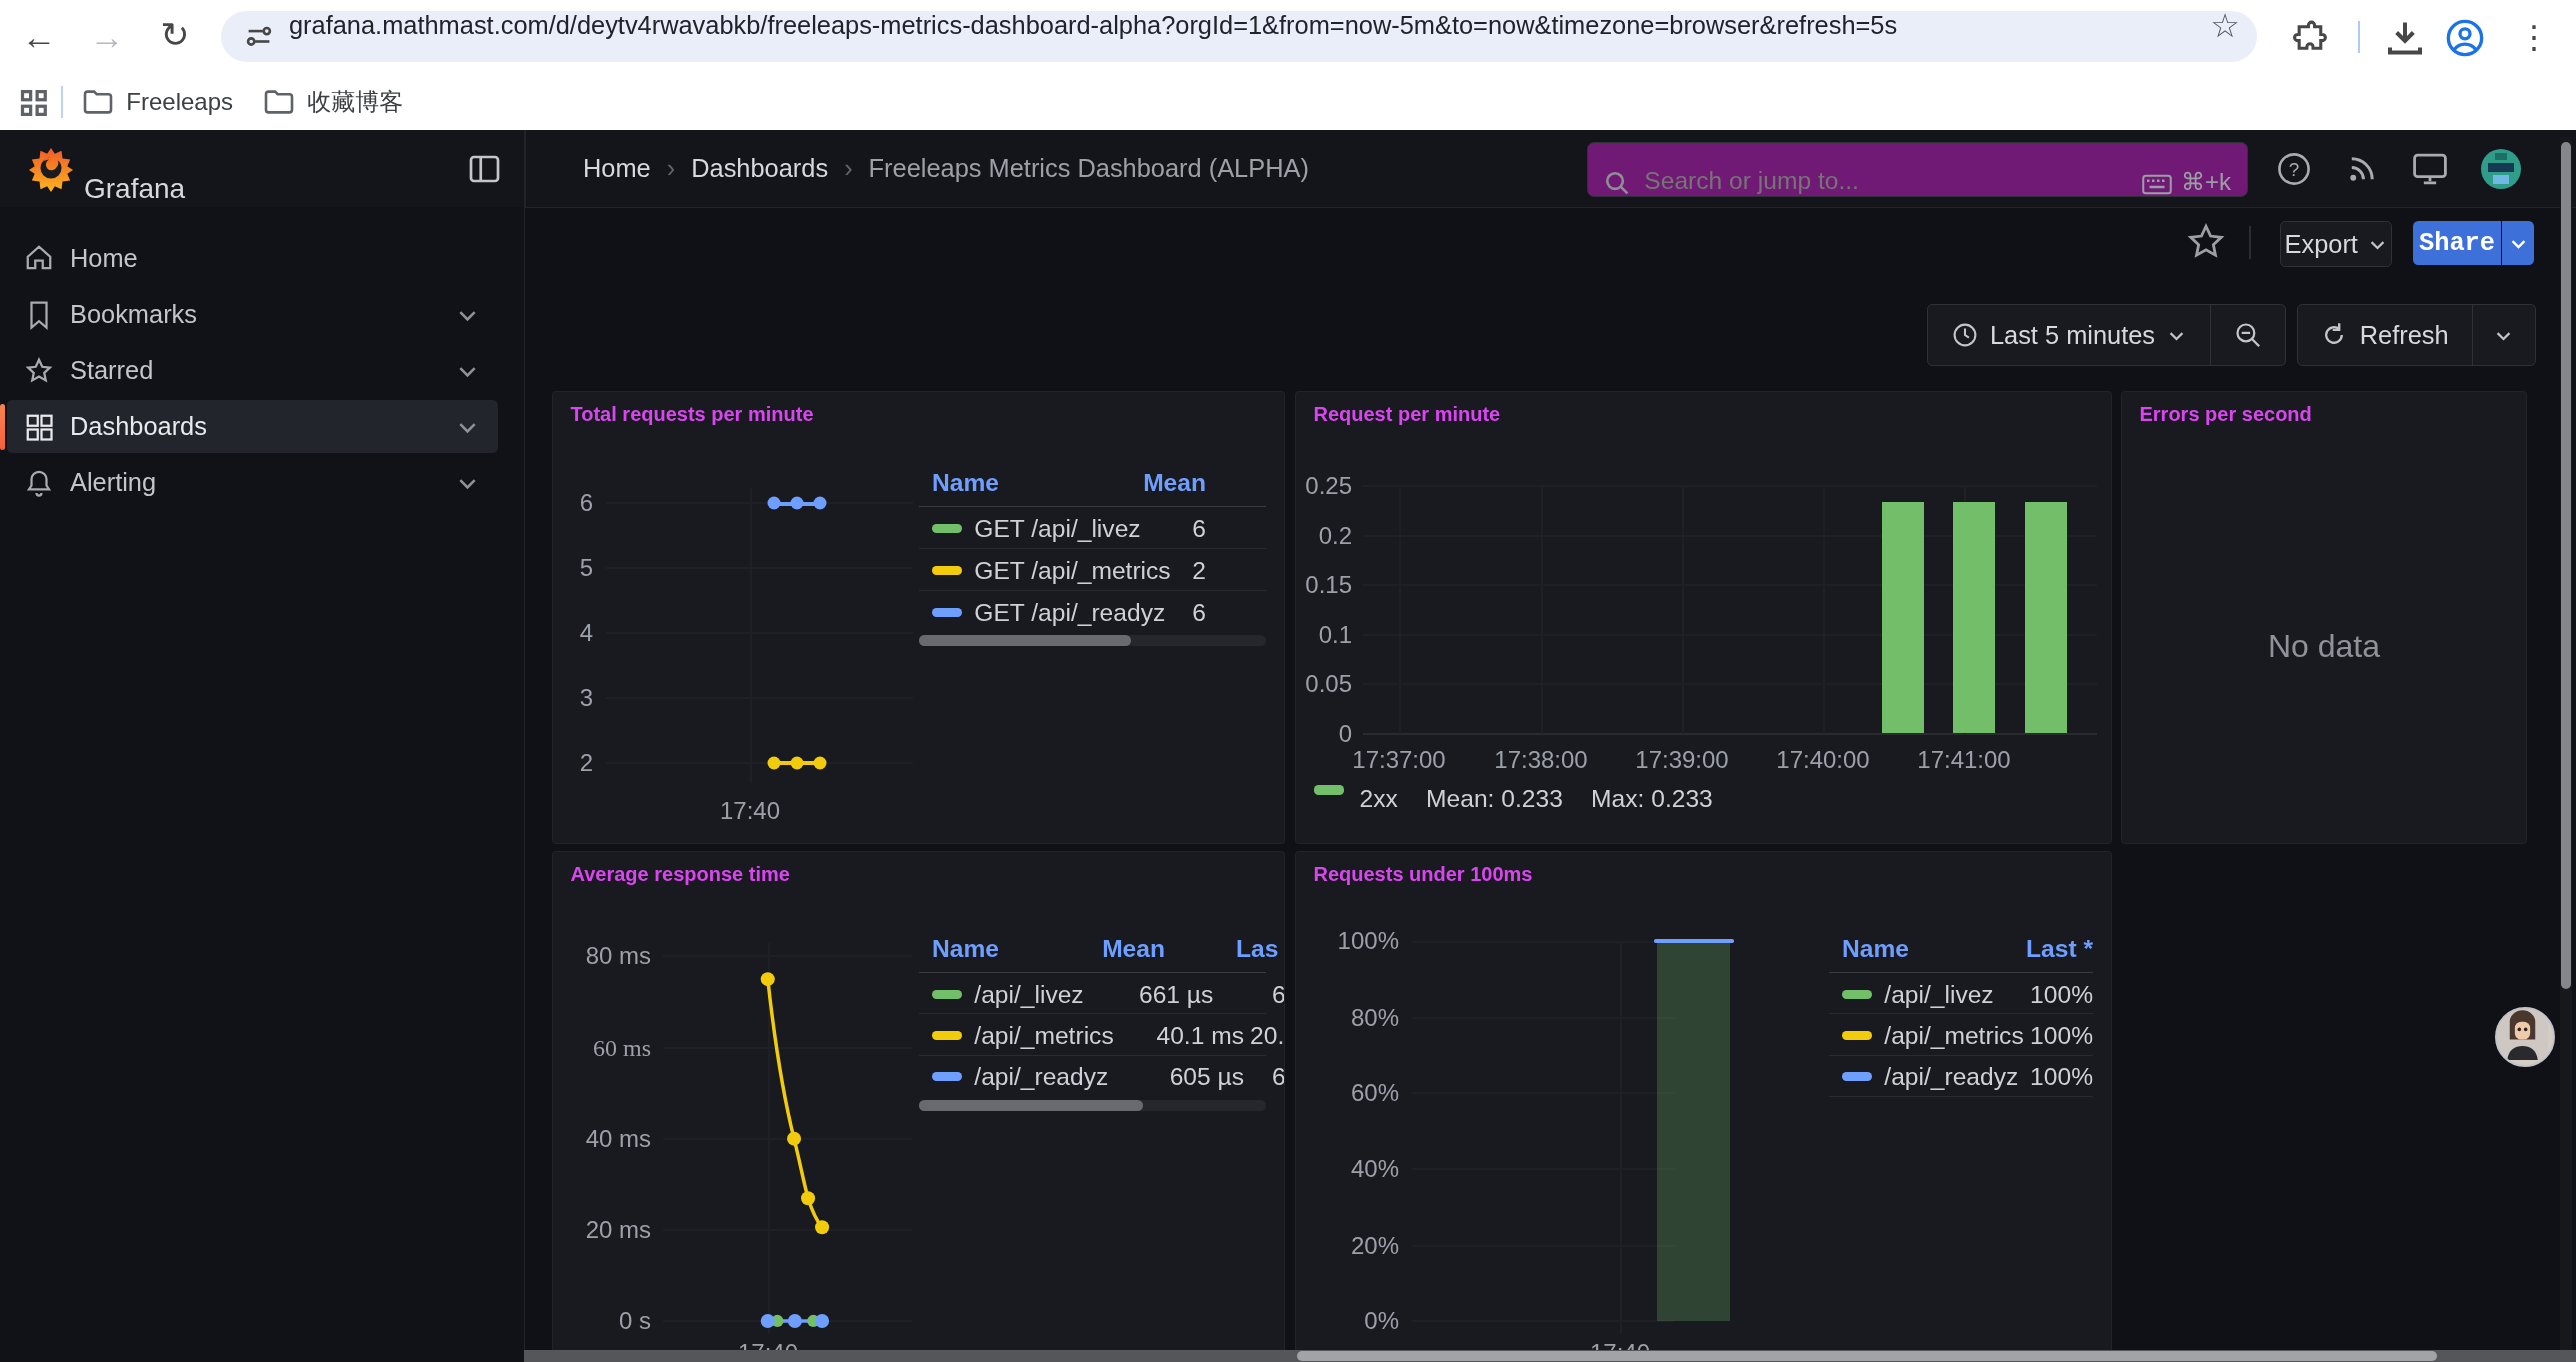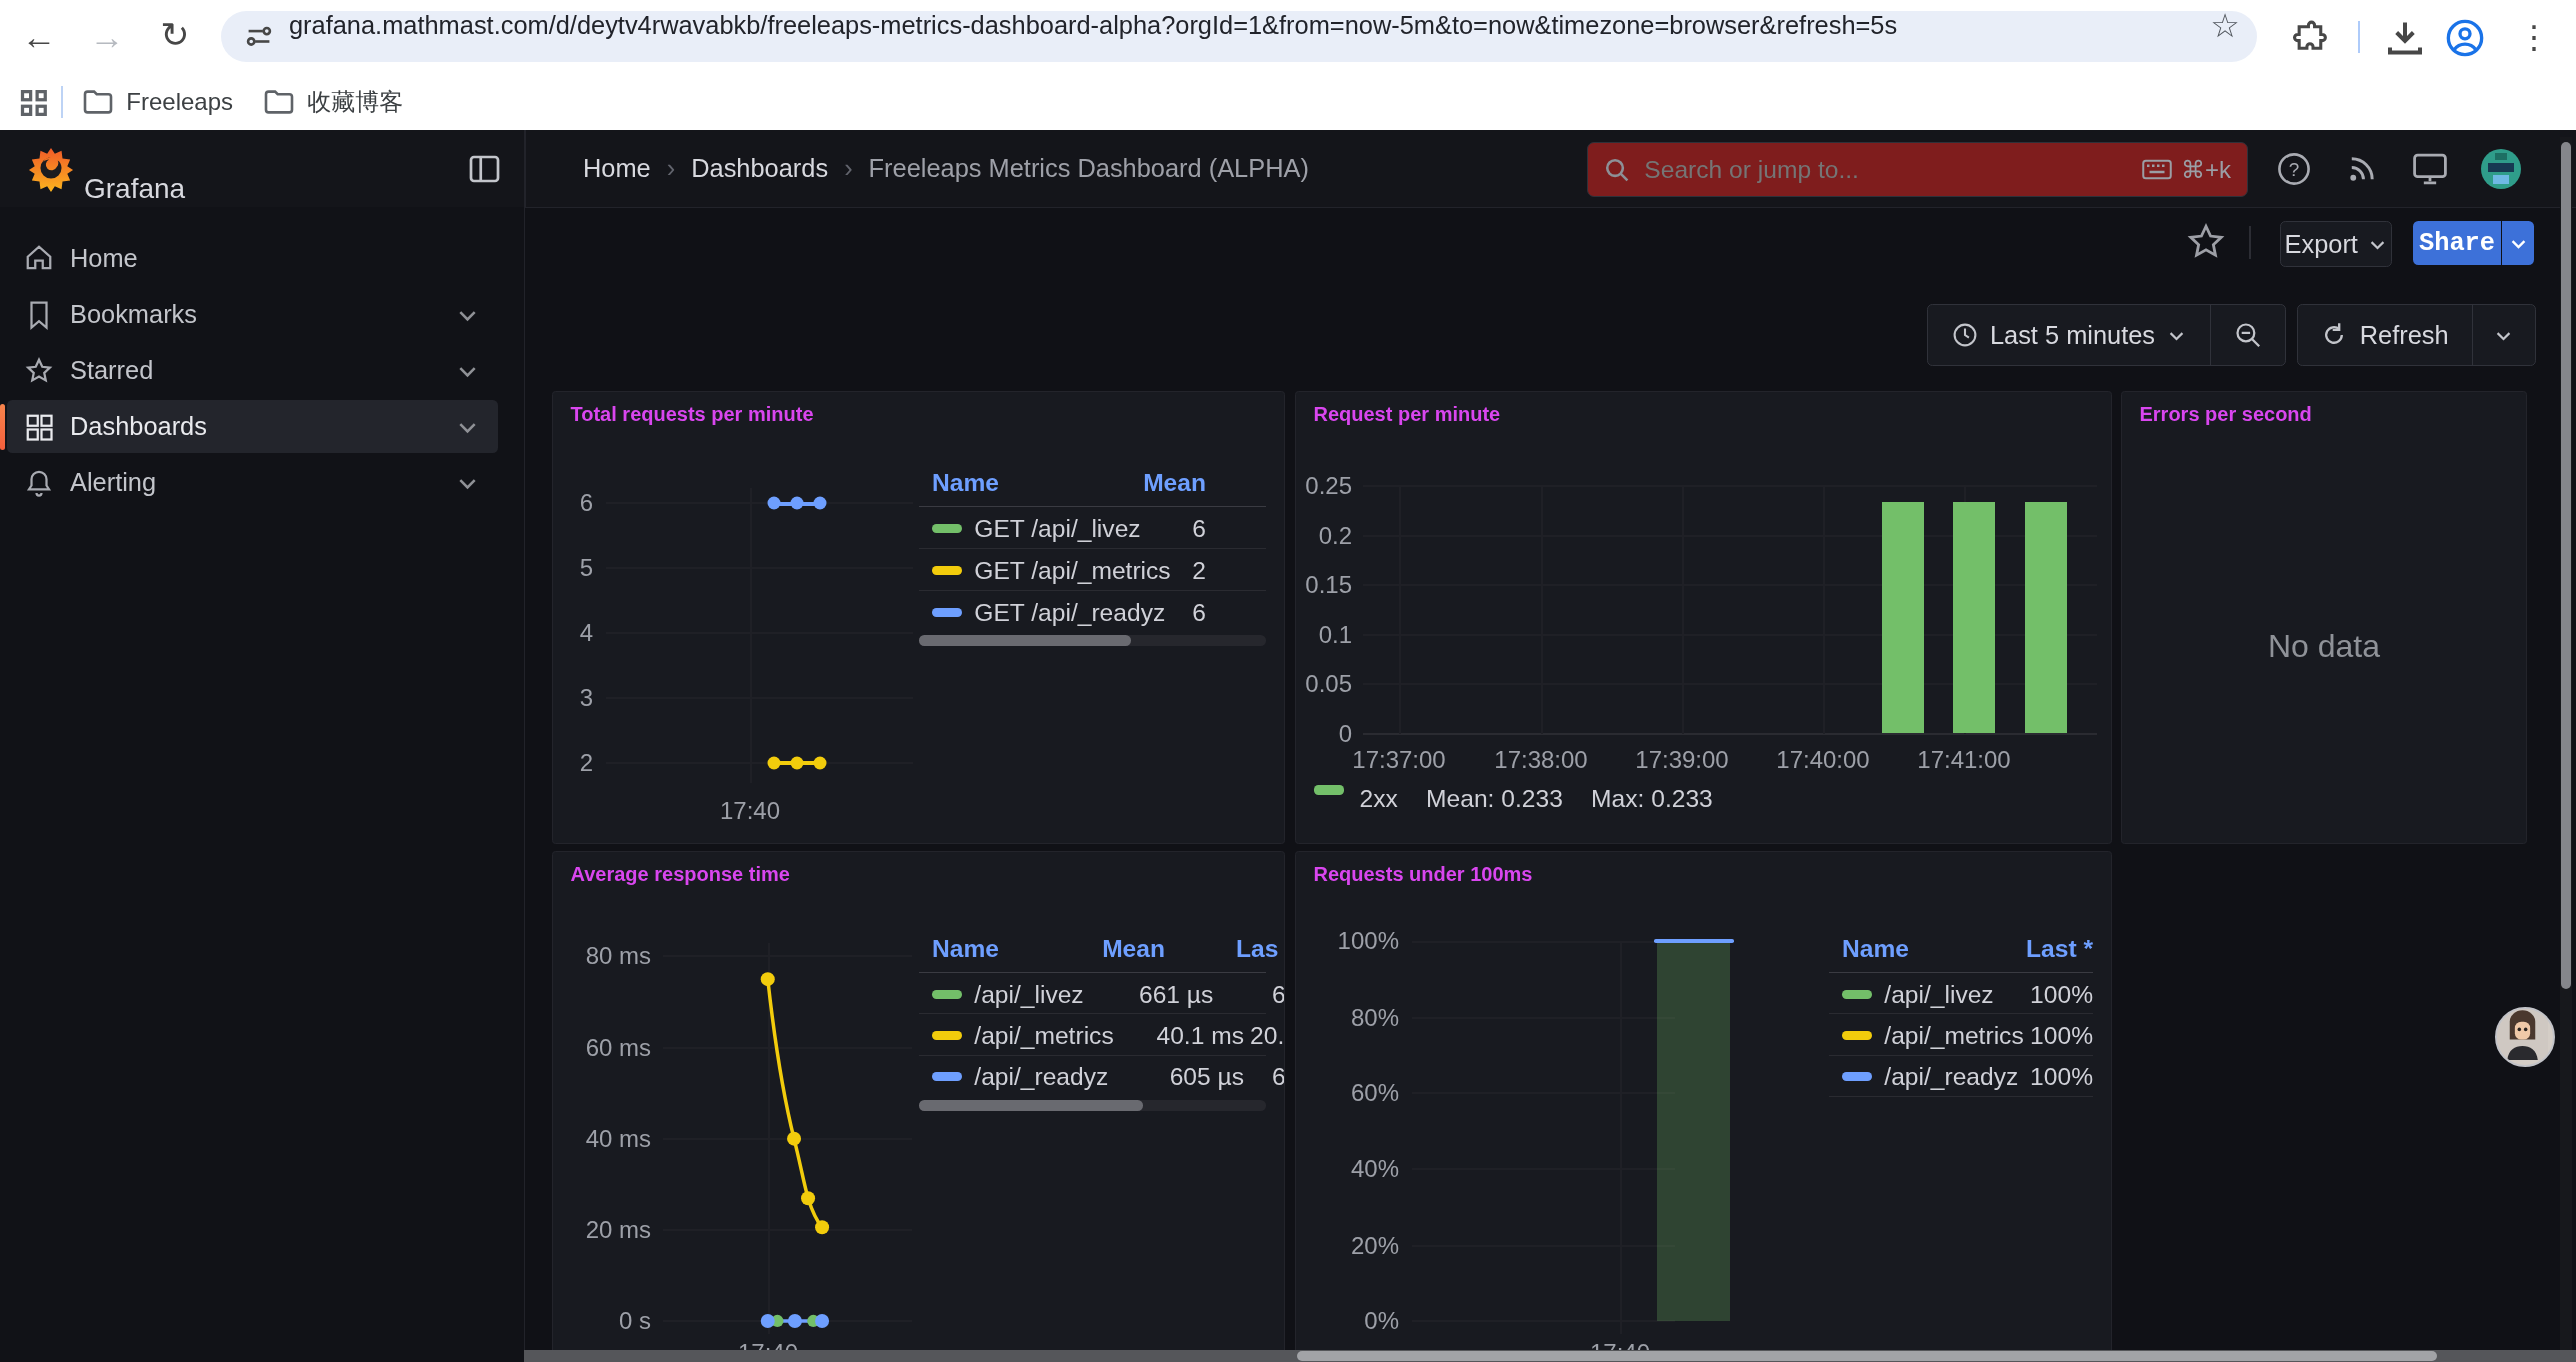--- a/index.html
+++ b/index.html
@@ -18,22 +18,22 @@
   .bookmarks-bar{position:absolute;left:0;top:74px;width:2576px;height:56px;background:#ffffff;border-bottom:0.9px solid #e3e5e8;}
   .bm-label{font-size:24px;color:#3c4043;}
   .v-div{position:absolute;width:1.8px;background:#d7dadd;}
 
   
   .app-header{position:absolute;left:0;top:130px;width:2576px;height:77px;background:#14151a;border-bottom:0.9px solid #22232a;}
   .brand-text{position:absolute;left:84px;top:12px;height:77px;line-height:77px;font-size:28px;color:#d8d9df;margin-top:8px;}
   .crumb{font-size:25.4px;color:#d8d9df;}
   .crumb.sep{color:#62646d;padding:0 16px;}
   .crumb.last{color:#9ea0a8;}
-  .search-box{position:absolute;left:1587px;top:12.3px;width:659px;height:53px;background:#7f1d1d;
-              border:0.9px solid #2f3139;border-radius:7px;display:flex;align-items:center;}
+  .search-box{position:absolute;left:1587px;top:12.3px;width:659px;height:53px;background:#701a75;
+              border:0.9px solid #2f3139;border-radius:7px;display:flex;align-items:flex-end;}
   .search-input{flex:1;background:transparent;border:none;outline:none;font-size:24.6px;color:#8d9097;
                 font-family:"Liberation Sans",sans-serif;margin-left:12.3px;}
   .kbd-hint{font-size:24px;color:#9b9ea5;margin-right:16px;white-space:nowrap;}
   .hdr-icon{position:absolute;top:39px;transform:translate(-50%,-50%);}
 
   .sidebar{position:absolute;left:0;top:207px;width:524px;height:1156px;background:#111217;border-right:0.9px solid #22232a;}
   .side-item{position:absolute;left:7px;width:491px;height:53px;border-radius:5.3px;display:flex;align-items:center;cursor:pointer;}
   .side-item .lbl{font-size:25.4px;color:#c3c5cb;margin-left:26px;}
   .side-item.sel{background:#23252c;}
   .side-item.sel .lbl{color:#e9eaee;}
@@ -418,21 +418,21 @@
   </div>
 
   <div class="panel" style="left:2121px;top:391px;width:404px;height:451px;">
     <div class="panel-title">Errors per second</div>
     <div class="nodata" style="left:202px;top:254px;">No data</div>
   </div>
 
   <div class="panel" style="left:552px;top:851px;width:731px;height:526px;">
     <div class="panel-title">Average response time</div>
     <div class="tick yt" style="left:0;top:104px;width:98px;">80 ms</div>
-    <div class="tick yt" style="left:0;top:196px;width:98px;">60 ms</div>
+    <div class="tick yt" style="left:0;top:196px;width:98px;font-family:Liberation Serif, serif;">60 ms</div>
     <div class="tick yt" style="left:0;top:287px;width:98px;">40 ms</div>
     <div class="tick yt" style="left:0;top:378px;width:98px;">20 ms</div>
     <div class="tick yt" style="left:0;top:469px;width:98px;">0 s</div>
     <div class="hgrid" style="left:110px;top:103px;width:249px;"></div>
     <div class="hgrid" style="left:110px;top:195px;width:249px;"></div>
     <div class="hgrid" style="left:110px;top:286px;width:249px;"></div>
     <div class="hgrid" style="left:110px;top:377px;width:249px;"></div>
     <div class="hgrid" style="left:110px;top:468px;width:249px;"></div>
     <div class="vgrid" style="left:215px;top:91px;height:391px;"></div>
     <div class="tick xt" style="left:215px;top:487px;">17:40</div>

